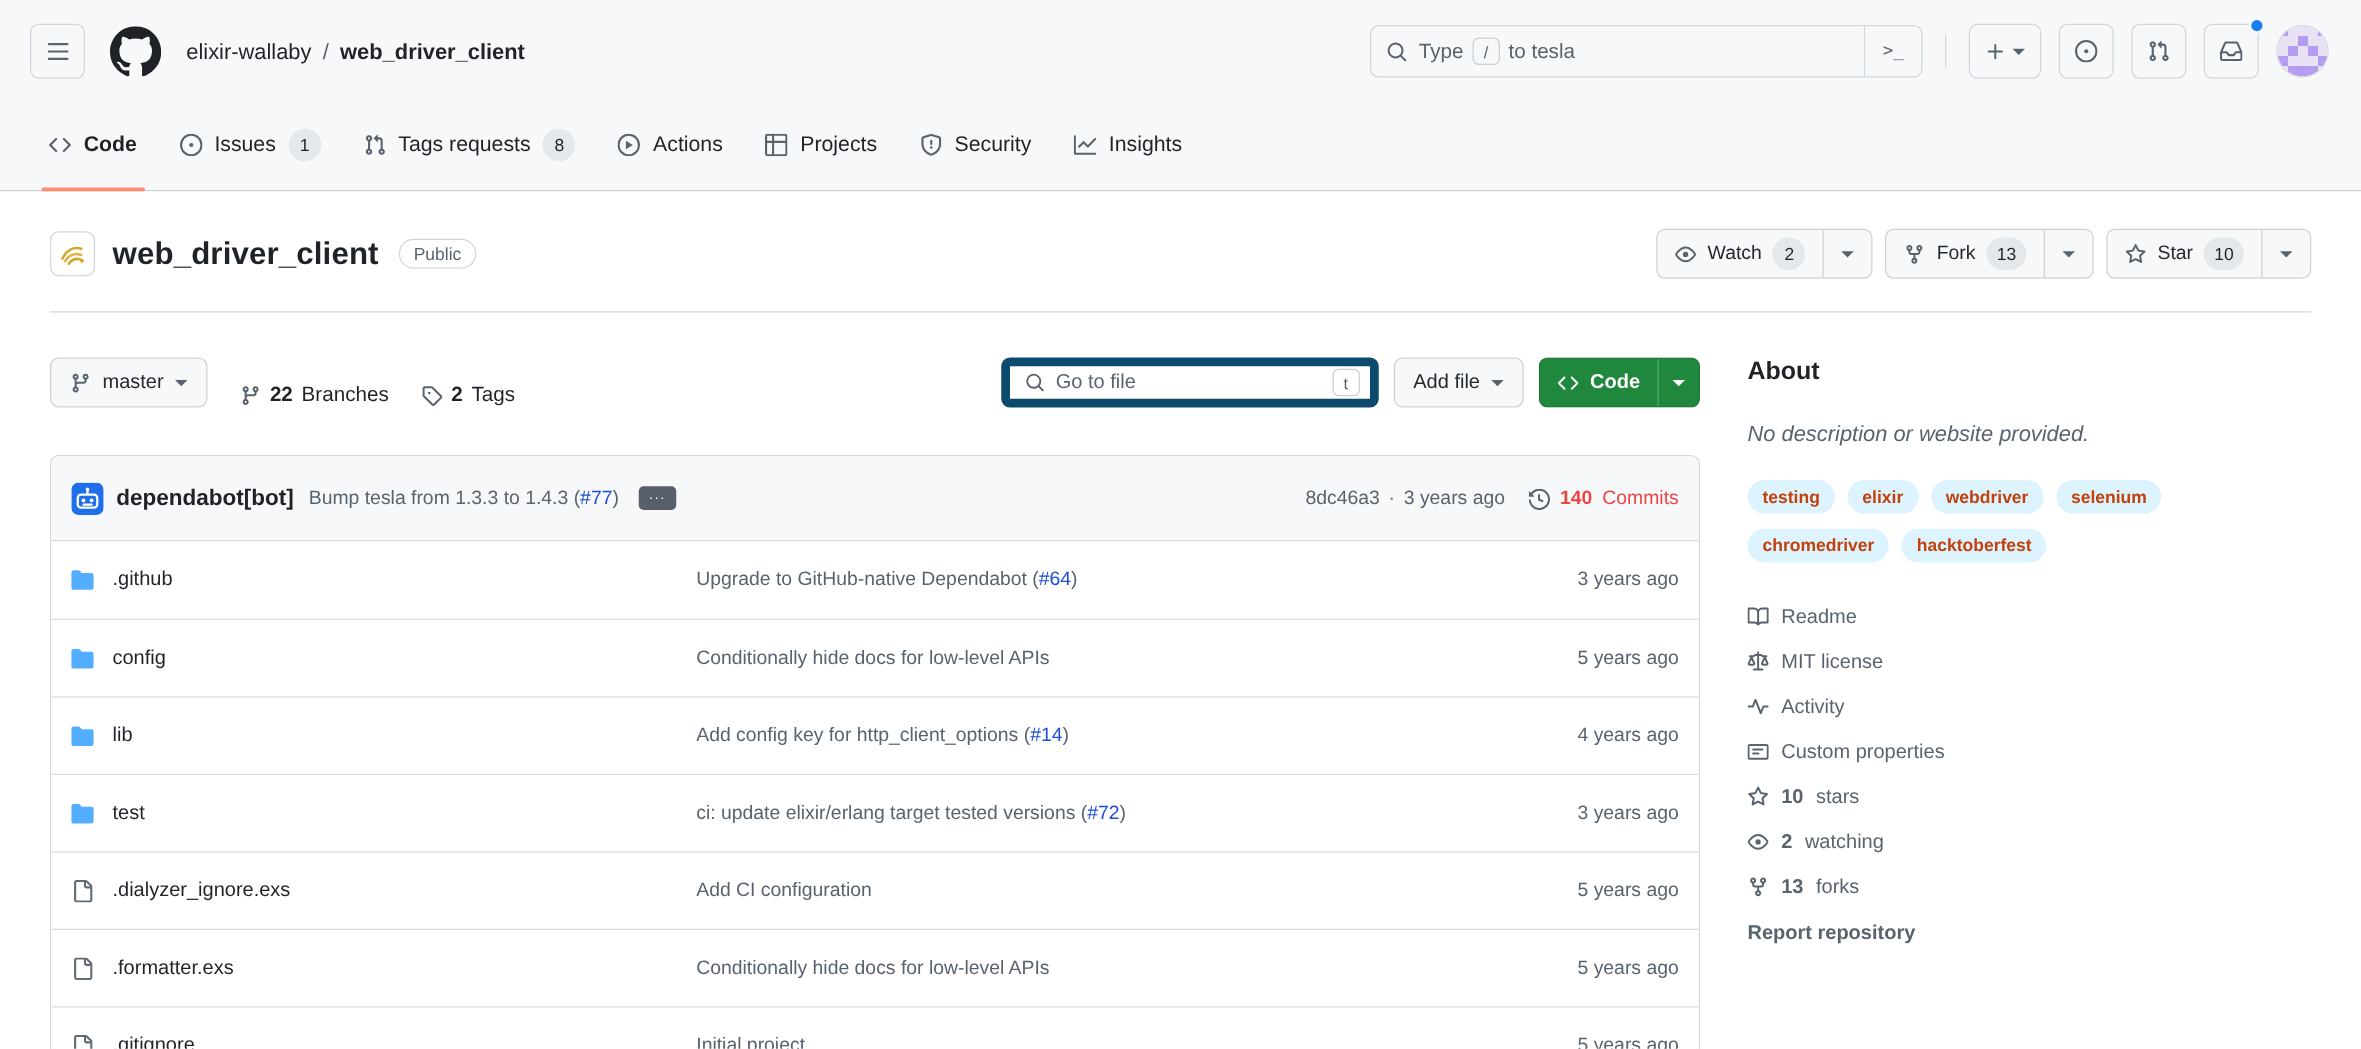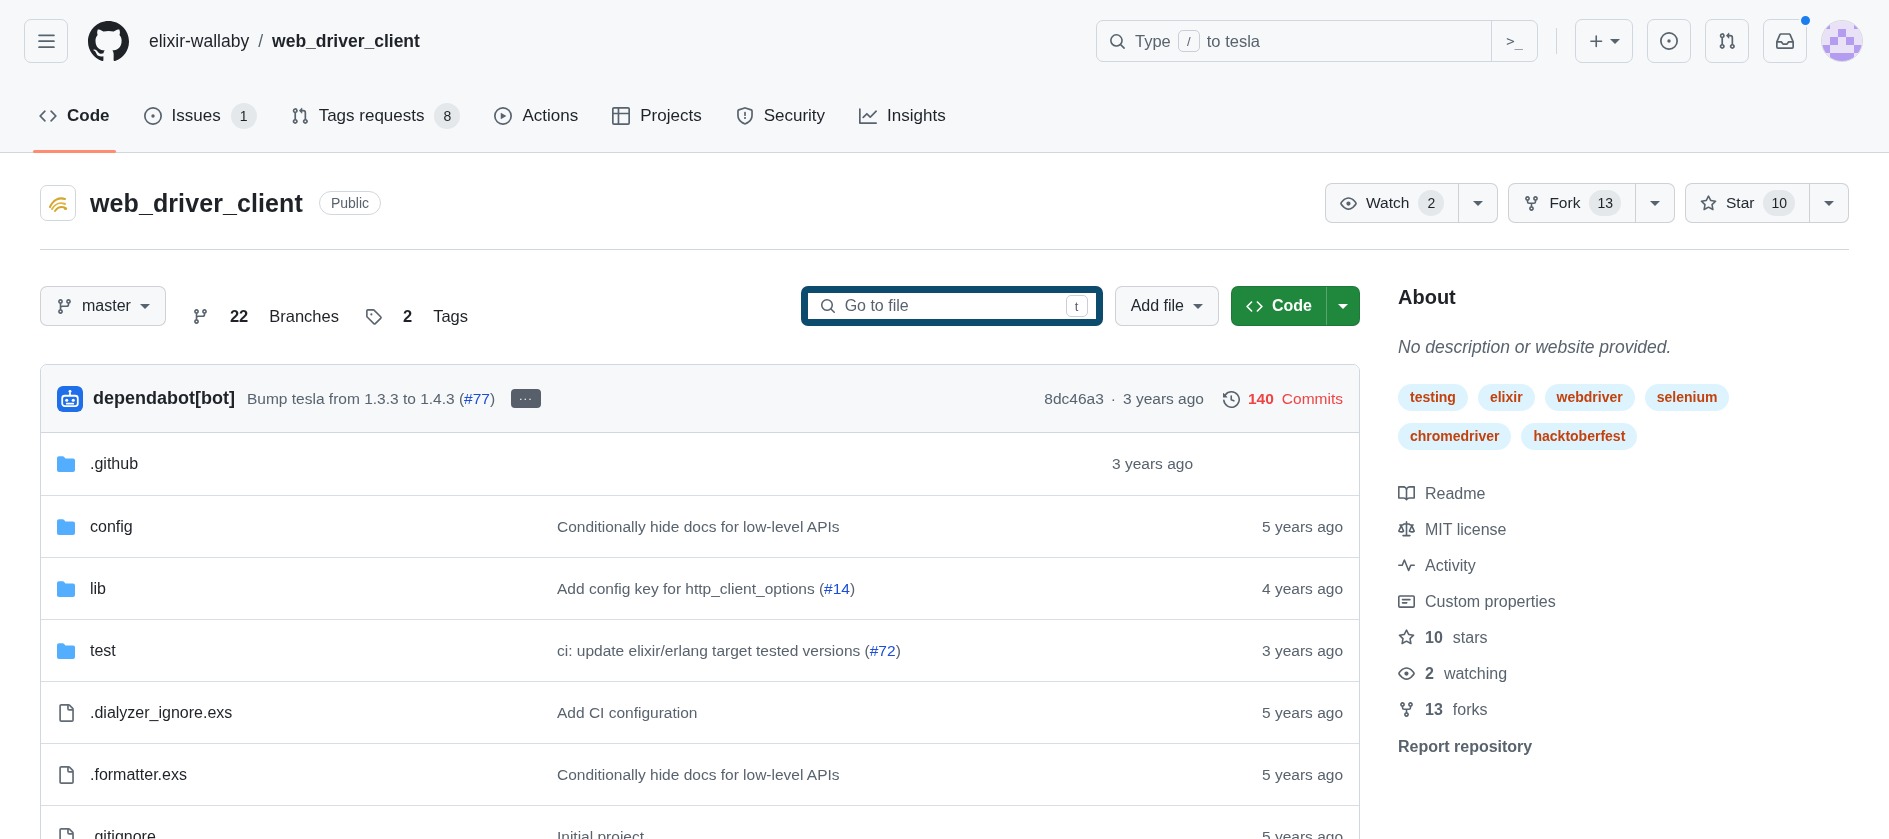--- a/index.html
+++ b/index.html
@@ -102,21 +102,21 @@
   .layout { display:flex; gap:38px; }
   .left-col { width:1320px; flex:none; }
 
   .toolbar-row { display:flex; align-items:flex-end; margin-top:36px; }
   .btn {
     display:inline-flex; align-items:center; gap:9px; height:40px; padding:0 15px;
     border:1px solid rgba(31,35,40,.18); border-radius:7px; background:#f6f8fa;
     font-size:16px; font-weight:500; color:#24292f; cursor:pointer;
   }
   .btn .b-icon { color:#59636e; display:flex; }
-  .meta-link { display:flex; align-items:center; gap:21px; font-size:16.5px; color:#1f2328; margin-left:26px; cursor:pointer; }
+  .meta-link { display:flex; align-items:center; gap:7px; font-size:16.5px; color:#1f2328; margin-left:26px; cursor:pointer; }
   .meta-link .m-icon { color:#59636e; display:flex; }
   .meta-link b { font-weight:700; }
   .toolbar-right { margin-left:auto; display:flex; align-items:center; gap:12px; }
   .goto-input {
     display:flex; align-items:center; width:302px; height:40px;
     border:7px solid #0c4a6e; border-radius:7px; padding:0 8px 0 12px;
     color:#59636e; font-size:16px; background:#fff; cursor:text;
   }
   .goto-input .ph { flex:1; margin-left:9px; }
   .code-btn {
@@ -488,20 +488,21 @@
         <div id="file-rows">
             <div class="file-row">
               <div class="cell-name">
                 <span class="f-icon icon-folder" style="display: flex;">
                   <svg width="18" height="18" viewBox="0 0 16 16" fill="currentColor">
                     <path d="M1.75 1A1.75 1.75 0 0 0 0 2.75v10.5C0 14.216.784 15 1.75 15h12.5A1.75 1.75 0 0 0 16 13.25v-8.5A1.75 1.75 0 0 0 14.25 3H7.5a.25.25 0 0 1-.2-.1l-.9-1.2C6.07 1.26 5.55 1 5 1H1.75Z"></path>
                   </svg>
                 </span>
                 <a class="file-link">.github</a>
               </div>
+              <div class="cell-msg"><span>Upgrade to GitHub-native Dependabot (</span><a class="link-blue">#64</a><span>)</span></div>
               <div class="cell-date">3 years ago</div>
             </div>
             <div class="file-row">
               <div class="cell-name">
                 <span class="f-icon icon-folder" style="display: flex;">
                   <svg width="18" height="18" viewBox="0 0 16 16" fill="currentColor">
                     <path d="M1.75 1A1.75 1.75 0 0 0 0 2.75v10.5C0 14.216.784 15 1.75 15h12.5A1.75 1.75 0 0 0 16 13.25v-8.5A1.75 1.75 0 0 0 14.25 3H7.5a.25.25 0 0 1-.2-.1l-.9-1.2C6.07 1.26 5.55 1 5 1H1.75Z"></path>
                   </svg>
                 </span>
                 <a class="file-link">config</a>

